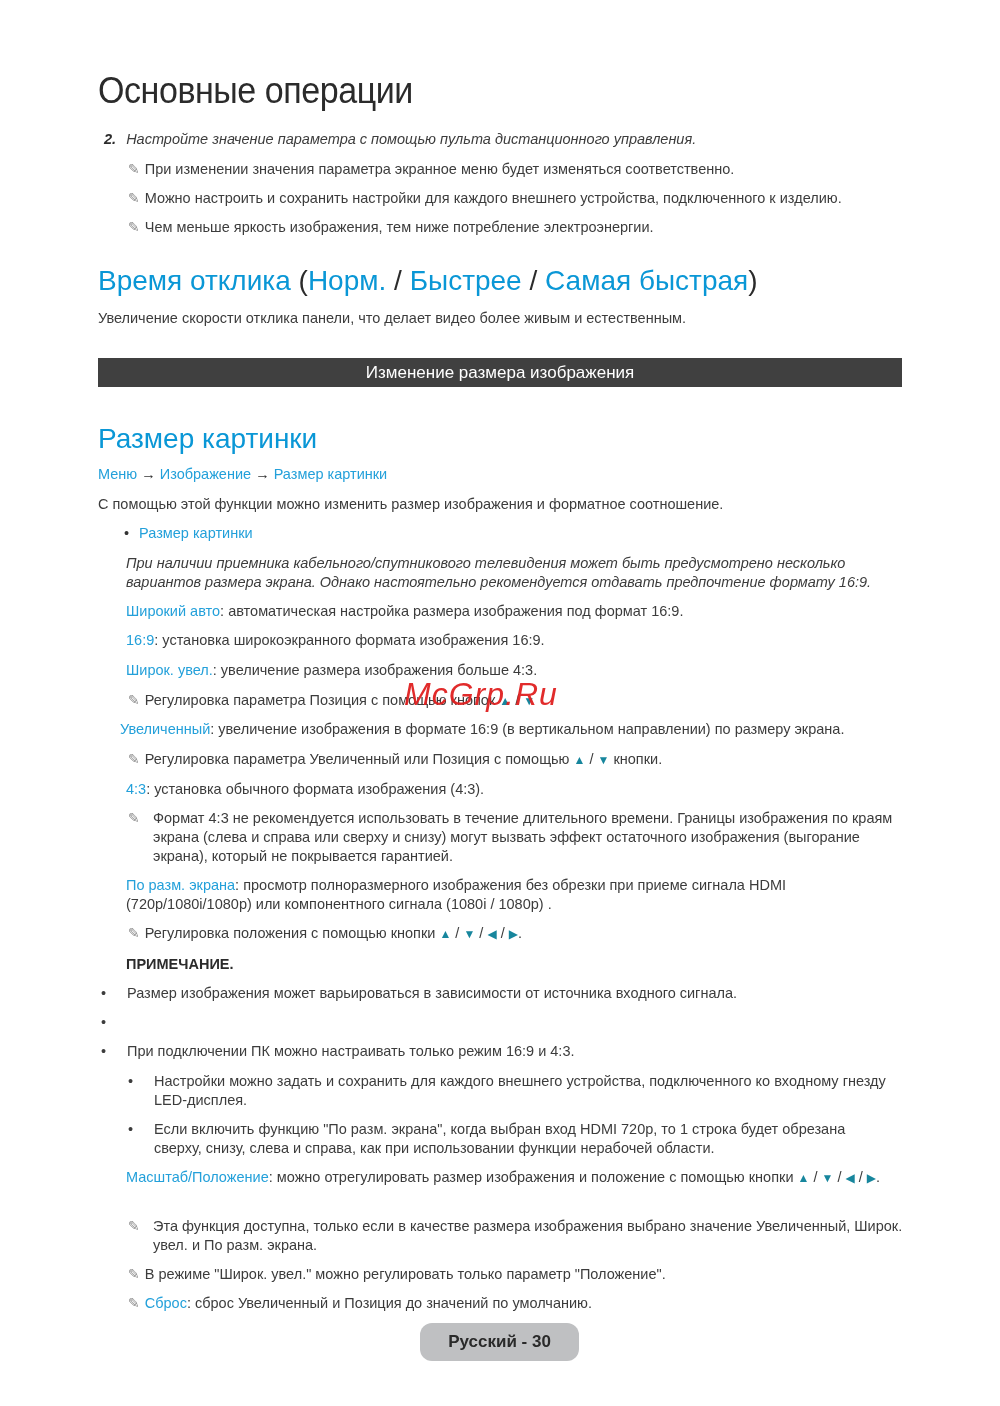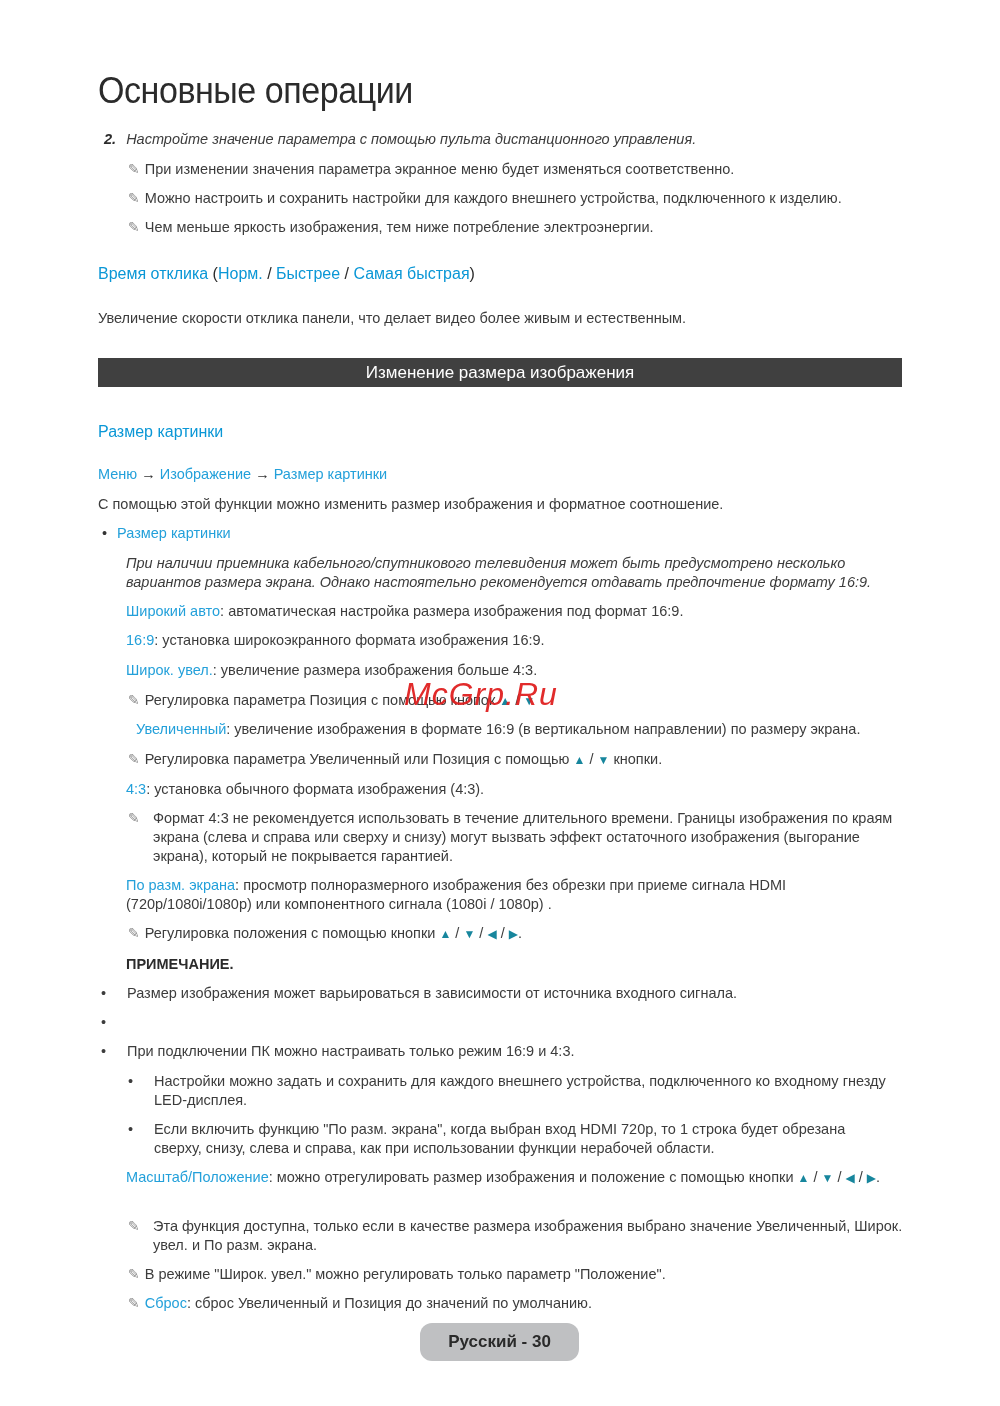--- a/index.html
+++ b/index.html
@@ -3,21 +3,21 @@
 <meta charset="utf-8">
 <style>
   html, body { margin: 0; padding: 0; background: #ffffff; }
   body { width: 1000px; height: 1406px; position: relative; overflow: hidden;
          font-family: "Liberation Sans", "DejaVu Sans", sans-serif; color: #3a3a3a; }
   .page-title { position: absolute; left: 98px; top: 70px; font-size: 37px; font-weight: 300;
                 color: #2b2b2b; letter-spacing: -0.5px; margin: 0; transform: scaleX(0.92); transform-origin: left; }
   .t { position: absolute; font-size: 14.5px; line-height: 19px; color: #3c3c3c; white-space: nowrap; }
   .wrap { white-space: normal; }
   .blue { color: #23a0da; }
-  .h2 { position: absolute; font-size: 16px; color: #0a97d6; margin: 0; font-weight: normal; }
+  .h2 { position: absolute; font-size: 28px; color: #0a97d6; margin: 0; font-weight: normal; }
   .h2 .dark { color: #2b2b2b; }
   .note-icon { display: inline-block; color: #8a8a8a; margin-right: 5px; font-size: 14px; }
   .arrow { color: #17869d; font-size: 12px; }
   .bar { position: absolute; left: 98px; top: 358px; width: 804px; height: 29px; background: #404040;
          color: #ffffff; font-size: 17px; text-align: center; line-height: 29px; }
   .b-item { position: absolute; left: 127px; font-size: 14.5px; line-height: 19px; color: #3c3c3c; }
   .b-item .dot { position: absolute; left: -26px; top: 0; }
   .footer-pill { position: absolute; left: 420px; top: 1323px; width: 159px; height: 38px; background: #bfc0c2;
                  border-radius: 12px; text-align: center; line-height: 38px; font-size: 17px; font-weight: bold; color: #2a2a2a; }
   .watermark { position: absolute; left: 404px; top: 676px; font-size: 32px; font-style: italic; color: #e02020;
@@ -49,39 +49,39 @@
 <div class="t" style="left:98px; top:309px;">Увеличение скорости отклика панели, что делает видео более живым и естественным.</div>
 
 <div class="bar">Изменение размера изображения</div>
 
 <h2 class="h2" style="left:98px; top:423px;">Размер картинки</h2>
 <div class="t blue" style="left:98px; top:465px;">
   <span>Меню</span><span style="color:#333"> → </span><span>Изображение</span><span style="color:#333"> → </span><span>Размер картинки</span>
 </div>
 <div class="t" style="left:98px; top:495px;">С помощью этой функции можно изменить размер изображения и форматное соотношение.</div>
 
-<div class="t" style="left:102px; top:524px;">
+<div class="t" style="left:124px; top:524px;">
   <span style="color:#333; margin-right:10px">•</span><span class="blue">Размер картинки</span>
 </div>
 <div class="t wrap" style="left:126px; top:554px; width:760px;font-style:italic;">При наличии приемника кабельного/спутникового телевидения может быть предусмотрено несколько вариантов размера экрана. Однако настоятельно рекомендуется отдавать предпочтение формату 16:9.</div>
 
 <div class="t" style="left:126px; top:602px;">
   <span class="blue">Широкий авто</span><span>: автоматическая настройка размера изображения под формат 16:9.</span>
 </div>
 <div class="t" style="left:126px; top:631px;">
   <span class="blue">16:9</span><span>: установка широкоэкранного формата изображения 16:9.</span>
 </div>
 <div class="t" style="left:126px; top:661px;">
   <span class="blue">Широк. увел.</span><span>: увеличение размера изображения больше 4:3.</span>
 </div>
 <div class="t" style="left:128px; top:691px;">
   <span class="note-icon">✎</span><span>Регулировка параметра Позиция с помощью кнопок</span>
   <span class="arrow">▲</span><span> / </span><span class="arrow">▼</span>
 </div>
-<div class="t" style="left:136px; top:720px;">
+<div class="t" style="left:120px; top:720px;">
   <span class="blue">Увеличенный</span><span>: увеличение изображения в формате 16:9 (в вертикальном направлении) по размеру экрана.</span>
 </div>
 <div class="t" style="left:128px; top:750px;">
   <span class="note-icon">✎</span><span>Регулировка параметра Увеличенный или Позиция с помощью</span>
   <span class="arrow">▲</span><span> / </span><span class="arrow">▼</span>
   <span>кнопки.</span>
 </div>
 <div class="t" style="left:126px; top:780px;">
   <span class="blue">4:3</span><span>: установка обычного формата изображения (4:3).</span>
 </div>

